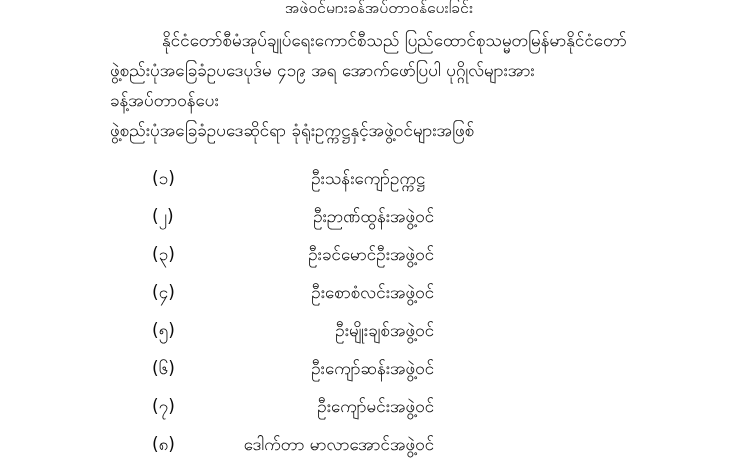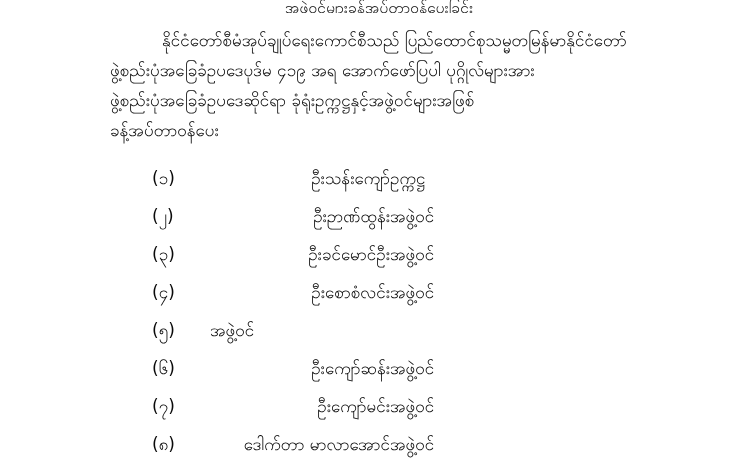--- a/index.html
+++ b/index.html
@@ -94,22 +94,22 @@
 <div class="page">
 
   <div class="cut-top">အဖွဲ့ဝင်များခန့်အပ်တာဝန်ပေးခြင်း</div>
 
   <div class="body-para">
     <span class="ln"><span class="indent"></span><span>နိုင်ငံတော်စီမံအုပ်ချုပ်ရေးကောင်စီသည်    ပြည်ထောင်စုသမ္မတမြန်မာနိုင်ငံတော်</span></span>
     <span class="ln justify">
         <span>ဖွဲ့စည်းပုံအခြေခံဥပဒေပုဒ်မ  ၄၁၉  အရ  အောက်ဖော်ပြပါ  ပုဂ္ဂိုလ်များအား</span>
       </span>
     <span class="ln justify">
+        <span>ခန့်အပ်တာဝန်ပေး</span>
         <span>ဖွဲ့စည်းပုံအခြေခံဥပဒေဆိုင်ရာ   ခုံရုံးဥက္ကဋ္ဌနှင့်အဖွဲ့ဝင်များအဖြစ်</span>
-        <span>ခန့်အပ်တာဝန်ပေး</span>
       </span>
   </div>
 
   <div class="list">
 
     <div class="list-row">
       <span class="col-num">(၁)</span>
       <span class="col-name">ဦးသန်းကျော်</span>
       <span class="col-role">ဥက္ကဋ္ဌ</span>
     </div>
@@ -127,20 +127,21 @@
     </div>
 
     <div class="list-row">
       <span class="col-num">(၄)</span>
       <span class="col-name">ဦးစောစံလင်း</span>
       <span class="col-role">အဖွဲ့ဝင်</span>
     </div>
 
     <div class="list-row">
       <span class="col-num">(၅)</span>
+      <span class="col-name">ဦးမျိုးချစ်</span>
       <span class="col-role">အဖွဲ့ဝင်</span>
     </div>
 
     <div class="list-row">
       <span class="col-num">(၆)</span>
       <span class="col-name">ဦးကျော်ဆန်း</span>
       <span class="col-role">အဖွဲ့ဝင်</span>
     </div>
 
     <div class="list-row">

